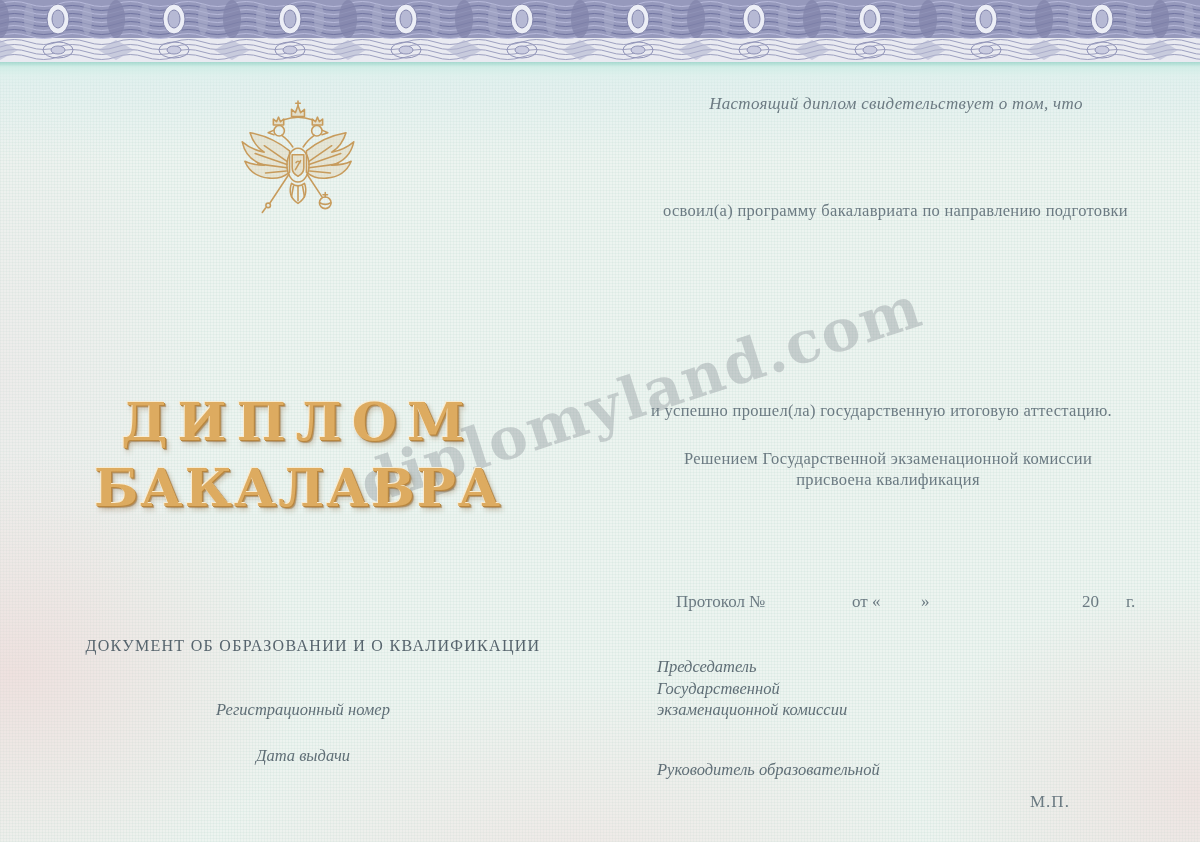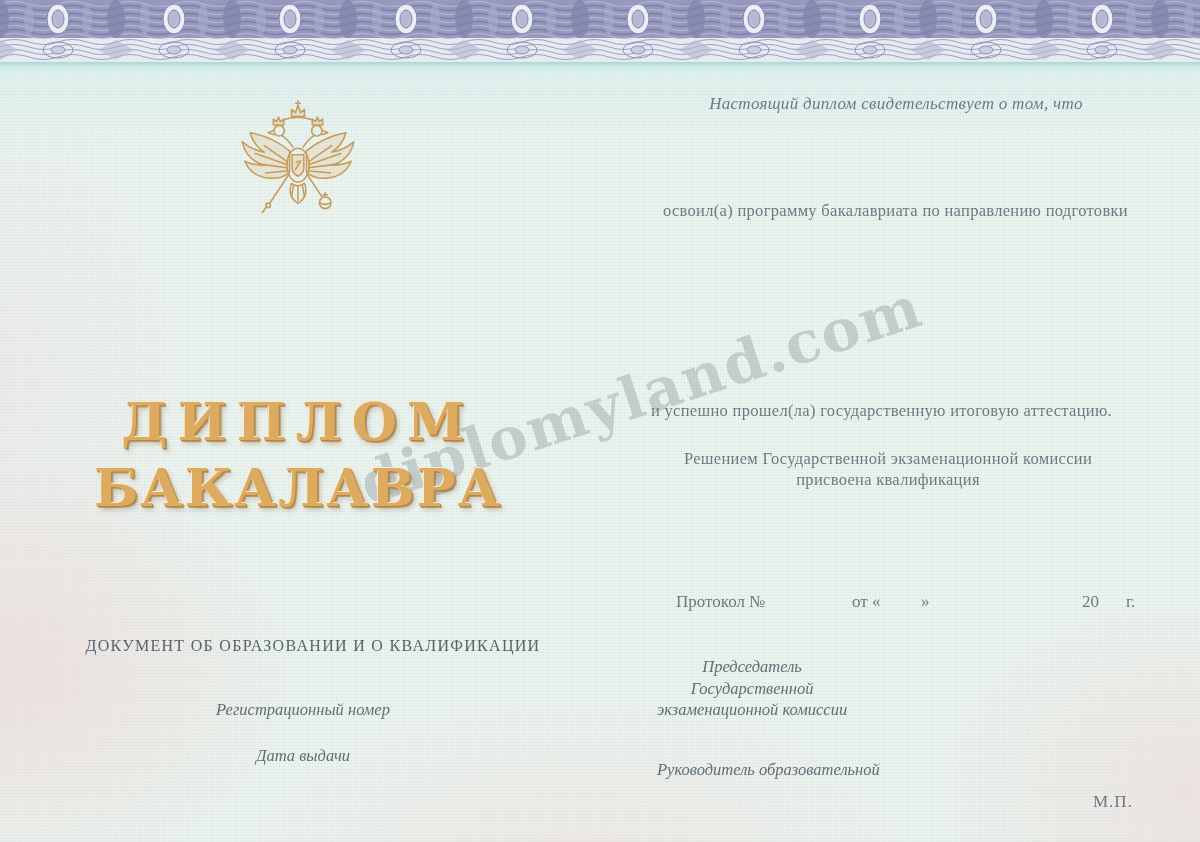--- a/index.html
+++ b/index.html
@@ -40,21 +40,21 @@
   }
   .title-1{font-size:52px;letter-spacing:10px;}
   .title-2{font-size:52px;letter-spacing:2px;}
   .watermark{
     font-family:"DejaVu Serif","Liberation Serif",serif;
     font-weight:700;font-size:58px;letter-spacing:2px;
     color:rgba(138,144,150,0.38);white-space:nowrap;
     transform:rotate(-18deg);transform-origin:0 50%;
     pointer-events:none;
   }
-  .sig-block div{line-height:21.5px;text-align:center;}
+  .sig-block div{line-height:21.5px;}
   .seal{color:#6b7a82;font-size:17px;letter-spacing:1px;}
   .protocol-part{position:absolute;top:0;color:#6b7a82;font-size:17px;white-space:nowrap;}
 </style>
 </head>
 <body>
 
 <div class="page">
 
   <svg class="guilloche" width="1200" height="62" xmlns="http://www.w3.org/2000/svg">
     <defs>
@@ -173,15 +173,15 @@
   <div class="abs sig-block" style="left:657px;top:656px;">
     <div class="italic-label">Председатель</div>
     <div class="italic-label">Государственной</div>
     <div class="italic-label">экзаменационной комиссии</div>
   </div>
 
   <div class="abs sig-block" style="left:657px;top:747px;margin-top:12px;">
     <div class="italic-label">Руководитель образовательной</div>
   </div>
 
-  <div class="abs seal" style="left:1093px;top:792px;">М.П.</div>
+  <div class="abs seal" style="left:1030px;top:792px;">М.П.</div>
 
 </div>
 
 </body></html>

